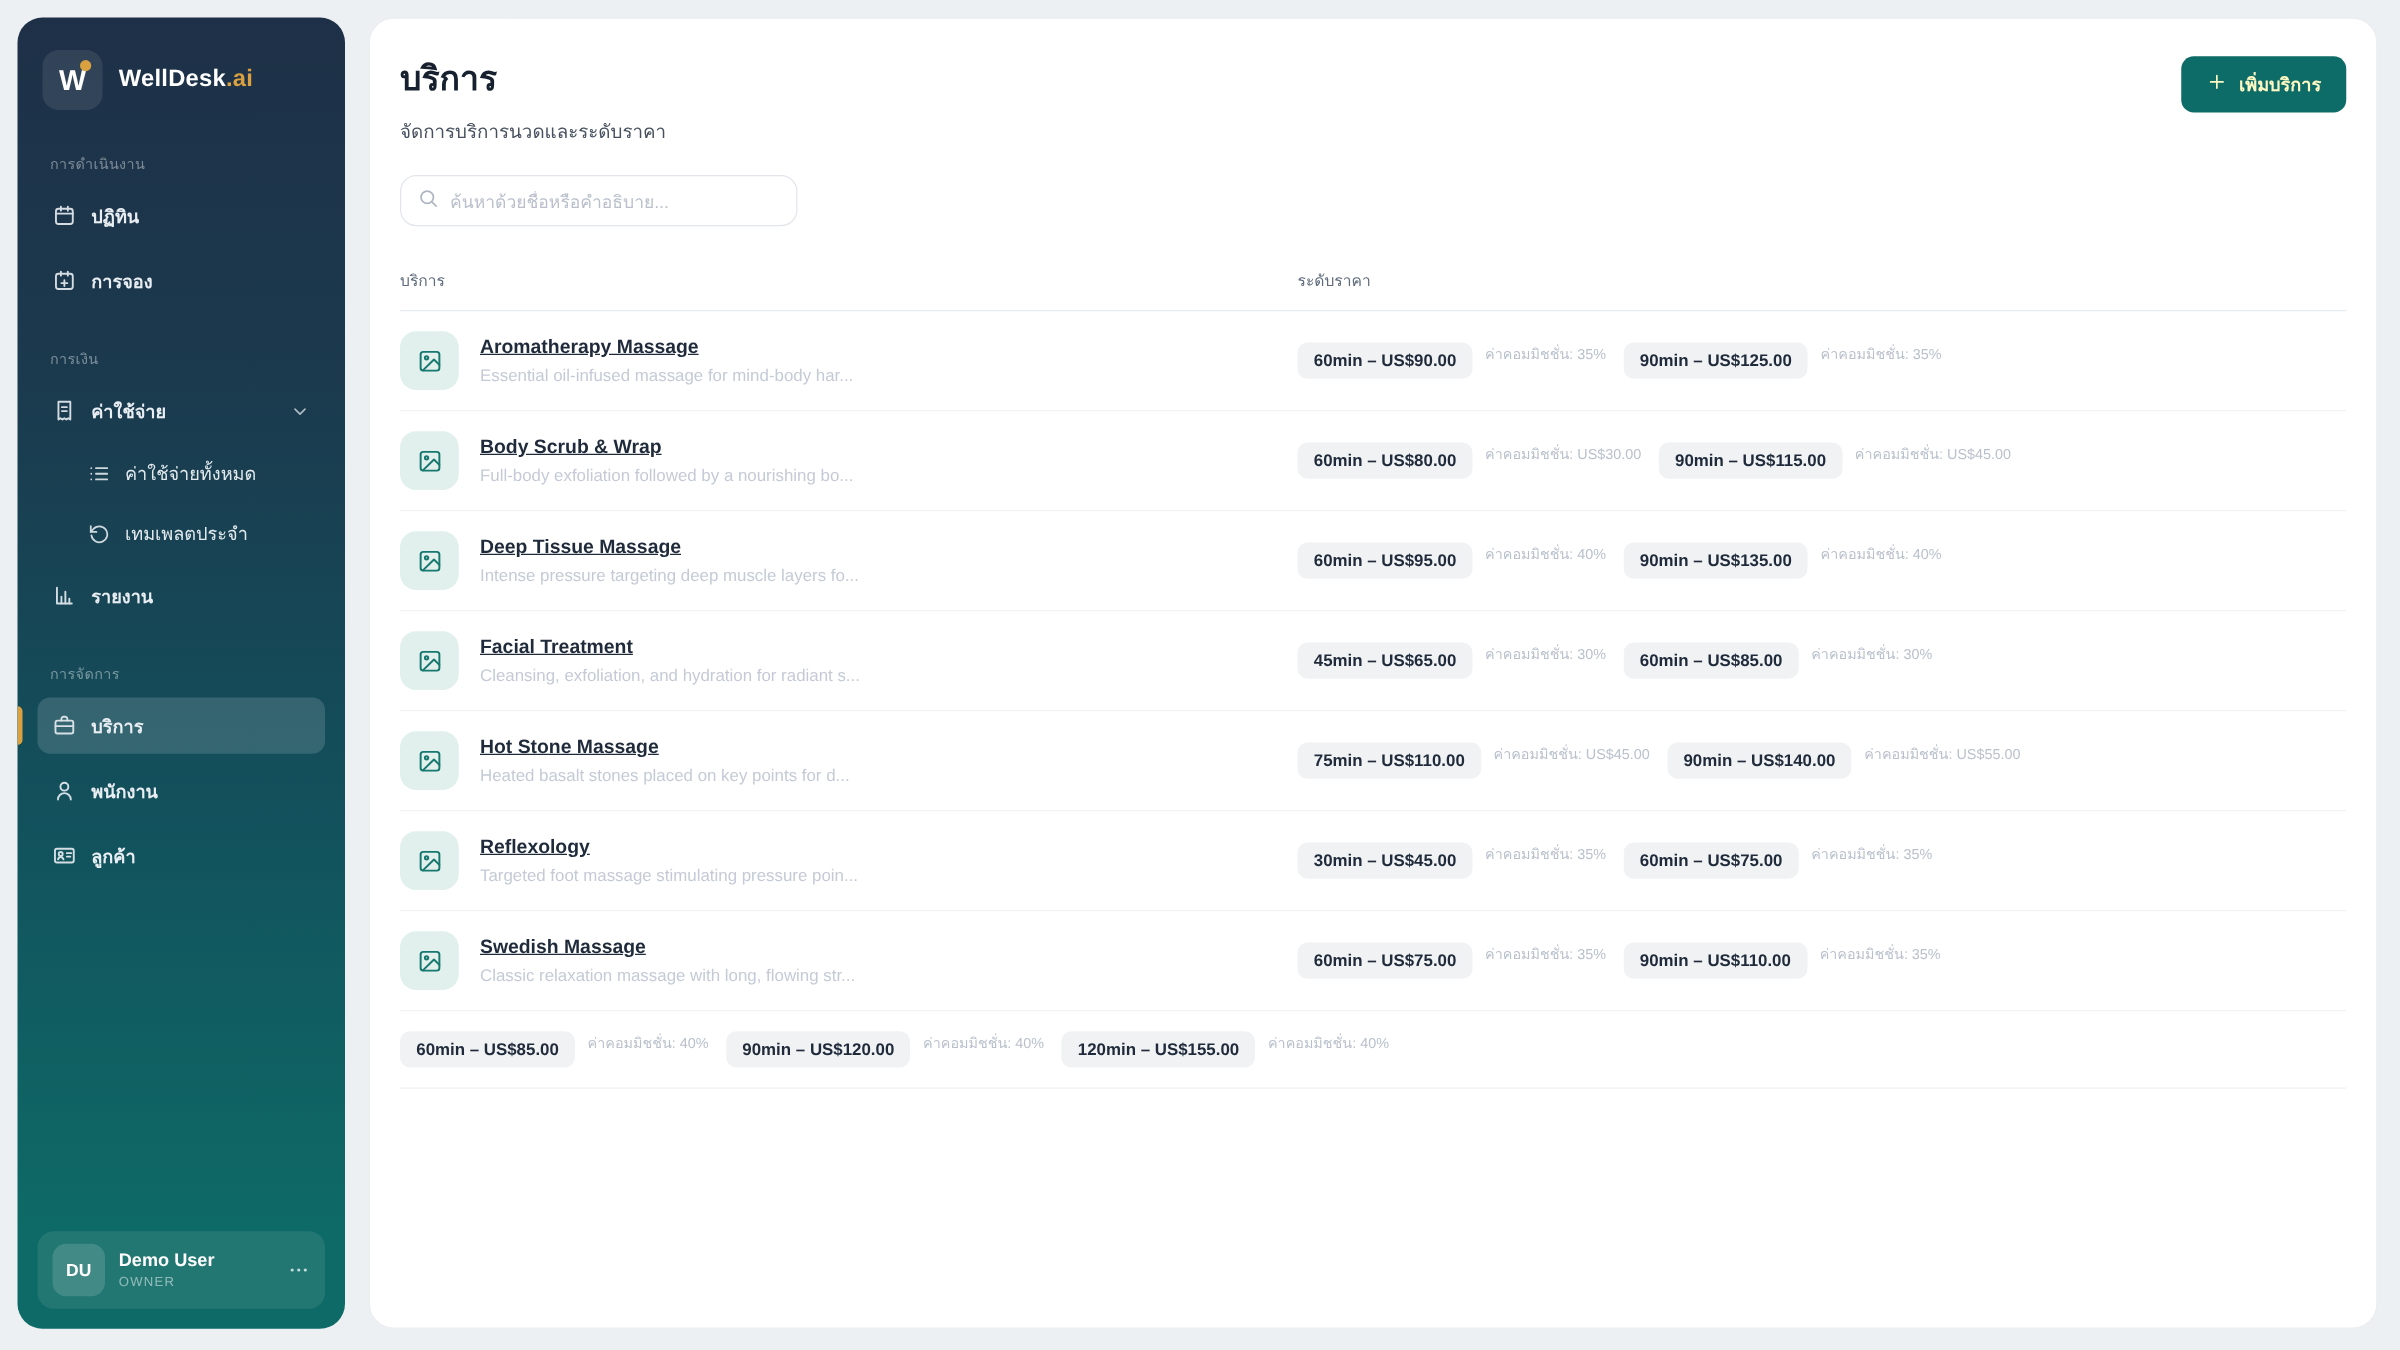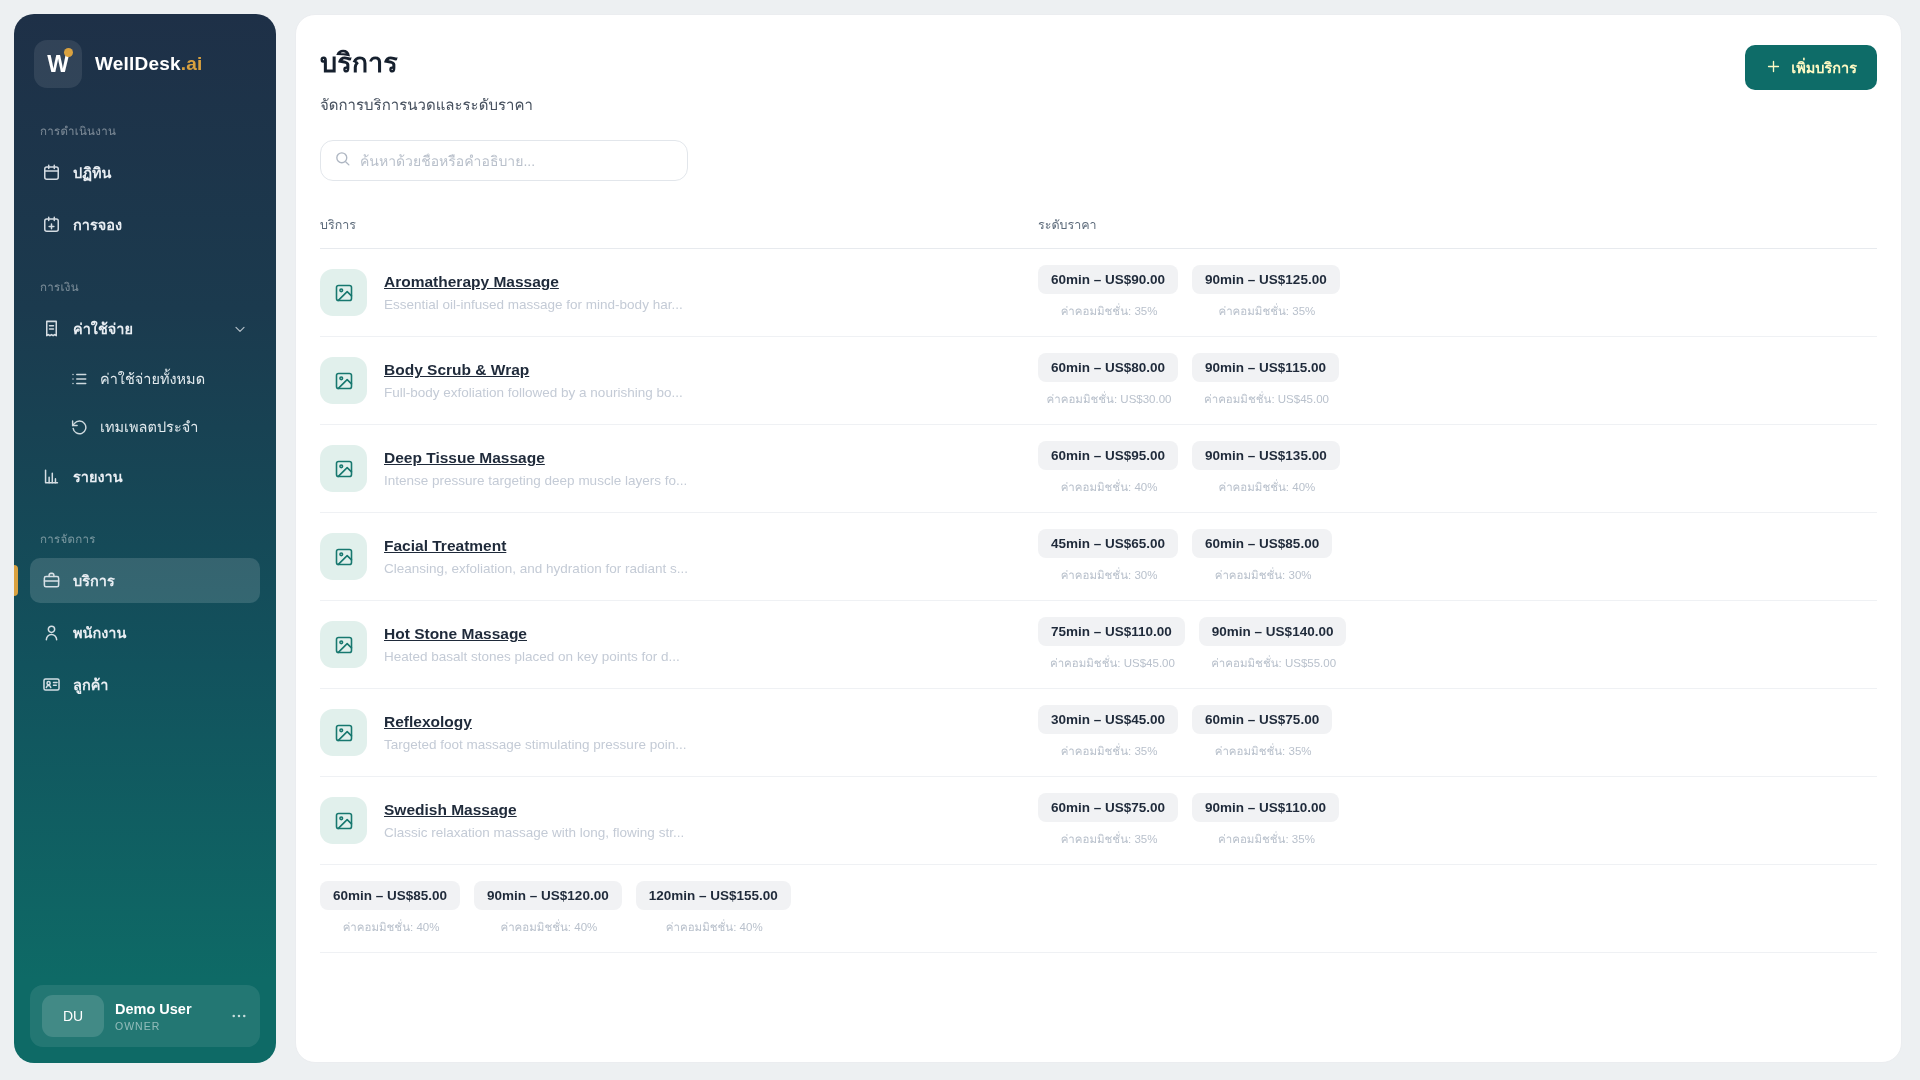--- a/index.html
+++ b/index.html
@@ -54,24 +54,24 @@
   }
   .chev { margin-left:auto; opacity:.8; display:flex; }
 
   .user-card {
     margin-top:auto;
     background:rgba(255,255,255,0.09);
     border-radius:13px; padding:10px 12px;
     display:flex; align-items:center; gap:11px; cursor:pointer;
   }
   .avatar {
-    width:62px; height:42px; border-radius:11px;
+    width:42px; height:42px; border-radius:11px;
     background:rgba(255,255,255,0.14);
     display:grid; place-items:center;
-    font-size:14px; font-weight:normal; color:#fff;
+    font-size:14px; font-weight:bold; color:#fff;
   }
   .user-name { font-size:14.5px; font-weight:bold; color:#fff; }
   .user-role { font-size:10.5px; color:rgba(255,255,255,0.5); letter-spacing:1px; margin-top:3px; }
   .dots { margin-left:auto; color:rgba(255,255,255,0.75); display:flex; }
 
   
   .main-card {
     position:absolute; left:295px; top:14px; right:18px; bottom:17px;
     background:#ffffff; border-radius:20px;
     border:1px solid #ebedf0;
@@ -81,21 +81,21 @@
   .main-head { display:flex; justify-content:space-between; align-items:flex-start; }
   .page-title { font-size:27px; font-weight:bold; color:#16202e; }
   .page-subtitle { font-size:15px; color:#46505e; margin-top:9px; }
   .add-btn {
     display:flex; align-items:center; gap:9px;
     background:#0e6c68; color:#fef9c3; border:none; cursor:pointer;
     font-family:inherit; font-size:14.5px; font-weight:bold;
     padding:11px 20px; border-radius:10px; margin-top:4px;
   }
   .search-wrap {
-    margin-top:23px; width:368px; height:41px;
+    margin-top:23px; width:318px; height:41px;
     border:1px solid #e2e6eb; border-radius:13px;
     display:flex; align-items:center; gap:9px; padding:0 13px;
     color:#aeb6c2;
   }
   .search-wrap input {
     border:none; outline:none; flex:1; font-family:inherit;
     font-size:14px; color:#334155; background:transparent;
   }
   .search-wrap input::placeholder { color:#b9c0cb; }
 
@@ -115,21 +115,21 @@
   }
   .svc { display:flex; align-items:center; gap:17px; }
   .thumb {
     width:47px; height:47px; border-radius:13px; flex:none;
     background:#e1f0ec; color:#17786f;
     display:grid; place-items:center;
   }
   .svc-name { font-size:15.5px; font-weight:bold; color:#1f2a3a;text-decoration:underline; }
   .svc-desc { font-size:13.5px; color:#c4cbd6; margin-top:6px; }
   .tiers { display:flex; gap:14px; align-items:flex-start; }
-  .tier { display:flex; flex-direction:column; gap:8px;text-align:center; }
+  .tier { display:flex; flex-direction:row; gap:8px;text-align:center; }
   .tier-badge {
     background:#f1f2f4; border-radius:8px; padding:7px 13px;
     font-size:13.5px; font-weight:bold; color:#1f2a3a; white-space:nowrap;
   }
   .tier-comm { font-size:11.5px; color:#b9c1cc; padding-left:2px; white-space:nowrap; }
 </style>
 </head>
 <body>
 
 <aside class="sidebar">

